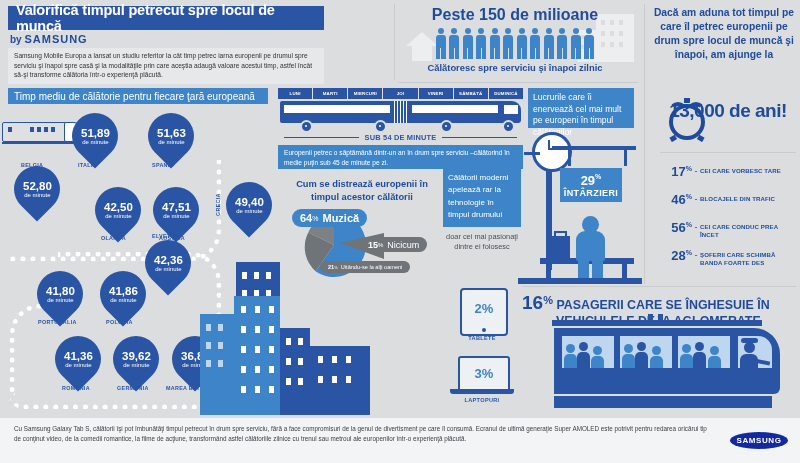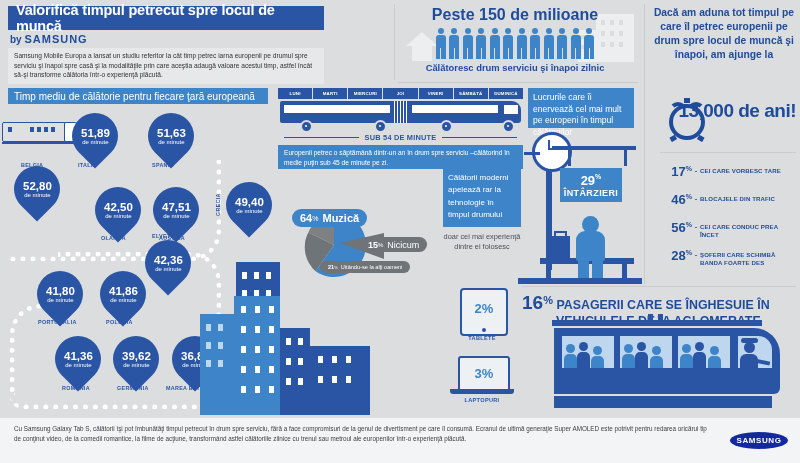--- a/index.html
+++ b/index.html
@@ -116,21 +116,21 @@
   #annoy-box{position:absolute;left:528px;top:88px;width:106px;height:40px;background:#3d85c8;color:#fff;
     font-size:8.6px;line-height:1.35;padding:4px 5px;box-sizing:border-box;font-weight:500;}
   .station{position:absolute;left:524px;top:128px;width:115px;height:155px;}
   #sign29{position:absolute;left:560px;top:168px;width:62px;height:34px;background:#3d85c8;color:#fff;
     text-align:center;line-height:1.1;padding-top:3px;box-sizing:border-box;}
   #sign29 .p{font-size:13px;font-weight:bold;}
   #sign29 .t{font-size:9px;font-weight:bold;letter-spacing:.4px;}
 
   #daca-text{position:absolute;left:652px;top:6px;width:144px;text-align:center;
     font-size:10.3px;font-weight:bold;color:#1f4b9b;line-height:1.35;}
-  #years{position:absolute;left:660px;top:100px;width:136px;text-align:right;
+  #years{position:absolute;left:660px;top:100px;width:136px;text-align:center;
     font-size:19px;font-weight:bold;color:#1f4b9b;letter-spacing:-.5px;}
   .alarm{position:absolute;left:664px;top:96px;width:46px;height:46px;}
 
   .statrow{position:absolute;left:660px;width:136px;display:flex;align-items:flex-start;}
   .statrow .pc{width:32px;font-size:13px;font-weight:bold;color:#1f4b9b;text-align:right;}
   .statrow .pc sup{font-size:7px;}
   .statrow .dash{width:8px;text-align:center;color:#1f4b9b;font-size:9px;line-height:14px;}
   .statrow .lb{flex:1;font-size:6.1px;font-weight:bold;color:#1f4b9b;line-height:1.35;padding-top:3px;letter-spacing:.1px;}
 
   #crowd-title{position:absolute;left:522px;top:292px;width:276px;
@@ -320,20 +320,21 @@
       </div>
     <div class="wheel" style="left:224px">
         <i></i>
       </div>
   </div>
   <div id="sub45">
     <span>SUB 54 DE MINUTE</span>
   </div>
   <div id="weekbox">Europenii petrec o săptămână dintr-un an în drum spre serviciu –călătorind în medie puţin sub 45 de minute pe zi.</div>
 
+  <div id="fun-title">Cum se distrează europenii în timpul acestor călătorii</div>
   <div class="pieWrap">
     <svg width="160" height="80" viewBox="0 0 160 80">
 
       <path d="M52 40 L52 8 A32 32 0 1 1 33.6 66.2 Z" fill="#3d85c8"></path>
 
       <path d="M52 40 L33.6 66.2 A32 32 0 0 1 26.3 27.6 Z" fill="#6f7478"></path>
 
       <path d="M52 40 L26.3 27.6 A32 32 0 0 1 52 8 Z" fill="#6f7478" opacity="0.88"></path>
 
       <path d="M58 38 L102 28 L102 54 Z" fill="#6f7478"></path>
@@ -389,21 +390,21 @@
       <div class="bwin" style="left:98px;top:88px"></div>
     <div class="bwin" style="left:118px;top:66px"></div>
       <div class="bwin" style="left:132px;top:66px"></div>
       <div class="bwin" style="left:146px;top:66px"></div>
     <div class="bwin" style="left:118px;top:86px"></div>
       <div class="bwin" style="left:132px;top:86px"></div>
       <div class="bwin" style="left:146px;top:86px"></div>
   </div>
 
   <div id="tech-box">Călătorii moderni apelează rar la tehnologie în timpul drumului</div>
-  <div id="tech-sub">doar cei mai experienţă dintre ei folosesc</div>
+  <div id="tech-sub">doar cei mai pasionaţi dintre ei folosesc</div>
 
   <div class="device" style="left:460px;top:288px;width:44px;height:44px;border-radius:4px;">
     <div class="devpct" style="top:11px;">2%</div>
     <div style="position:absolute;left:50%;bottom:2px;transform:translateX(-50%);width:4px;height:4px;border-radius:50%;background:#2a55a5;"></div>
   </div>
   <div class="devlabel" style="left:460px;top:335px;width:44px;">TABLETE</div>
 
   <div class="device" style="left:458px;top:356px;width:48px;height:34px;border-radius:3px 3px 0 0;">
     <div class="devpct" style="top:8px;">3%</div>
   </div>
@@ -501,21 +502,21 @@
         <div class="l1"></div>
         <div class="l2"></div>
       </div>
     <div class="person">
         <div class="h"></div>
         <div class="b"></div>
         <div class="l1"></div>
         <div class="l2"></div>
       </div>
   </div>
-  <div id="peste-sub">Călătoresc drum serviciu şi înapoi zilnic</div>
+  <div id="peste-sub">Călătoresc spre serviciu şi înapoi zilnic</div>
 
   <div class="divider" style="left:398px;top:82px;width:240px;height:1px;"></div>
   <div class="divider" style="left:644px;top:4px;width:1px;height:280px;"></div>
   <div class="divider" style="left:394px;top:4px;width:1px;height:76px;"></div>
 
   <div id="annoy-box">Lucrurile care îi enervează cel mai mult pe europeni în timpul călătoriilor</div>
   <div class="station">
 
     <div style="position:absolute;left:22px;top:12px;width:6px;height:130px;background:#2a55a5;"></div>
     <div style="position:absolute;left:8px;top:4px;width:34px;height:34px;border-radius:50%;background:#fff;border:3px solid #2a55a5;"></div>

